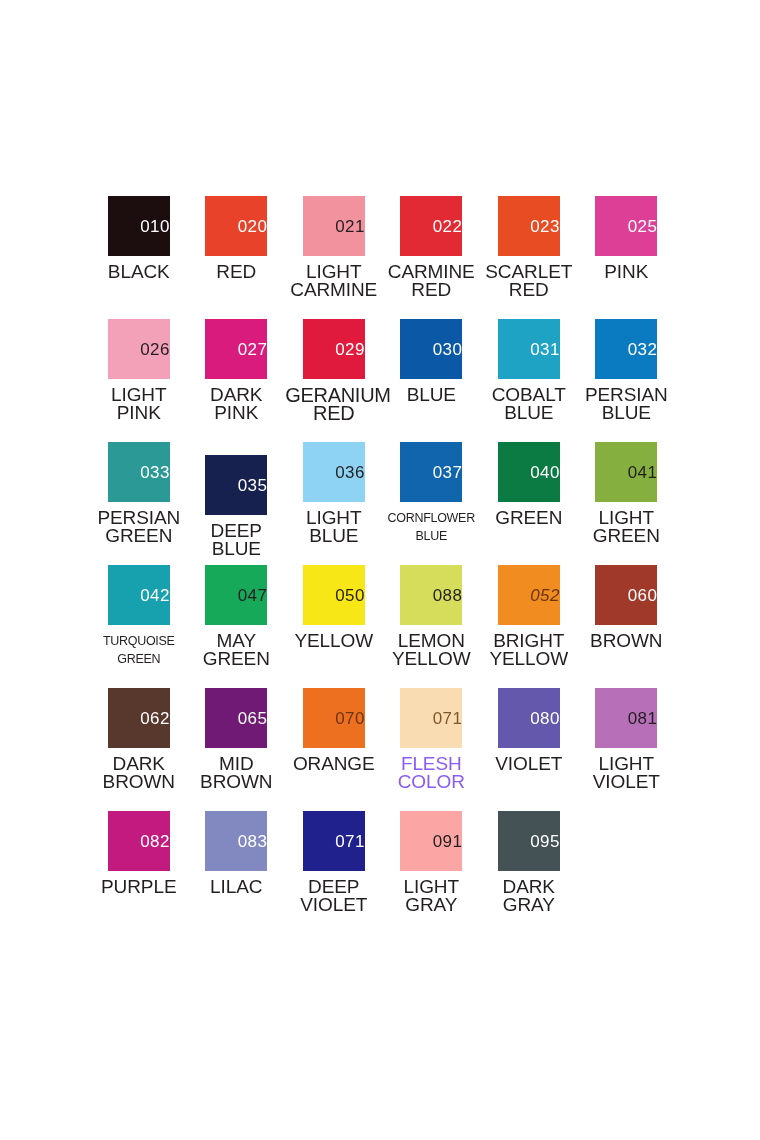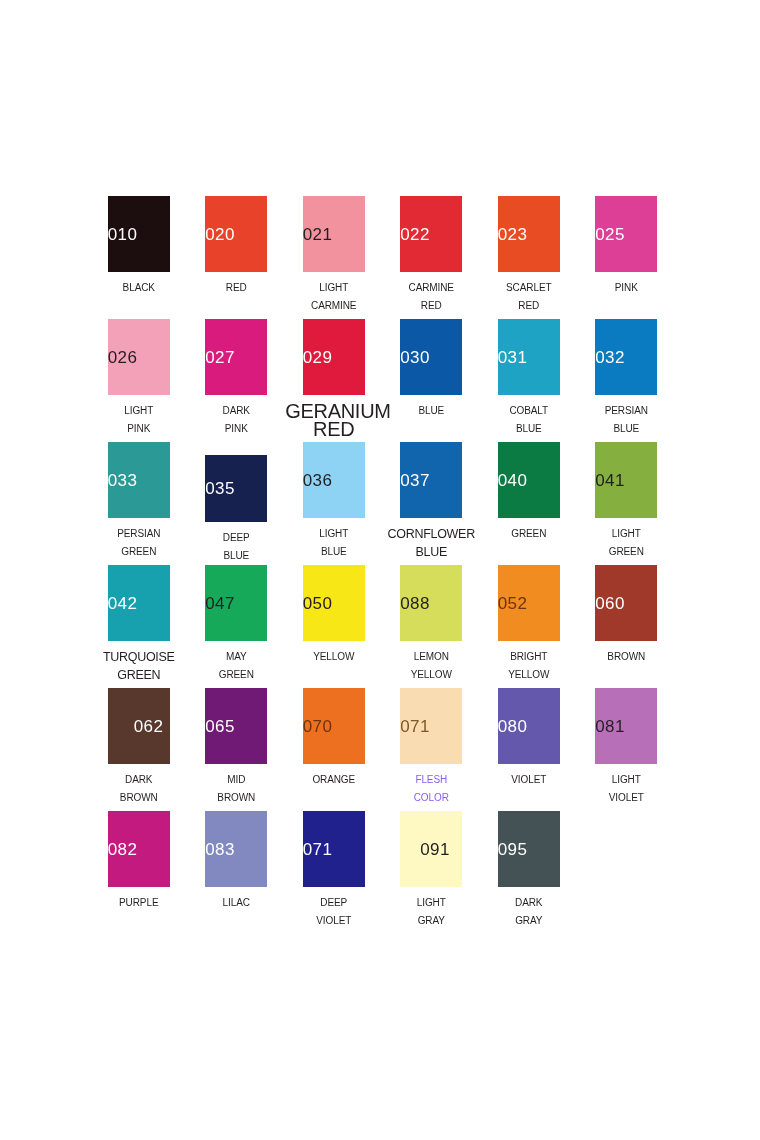--- a/index.html
+++ b/index.html
@@ -37,43 +37,43 @@
   .swatch-cell {
     position: relative;
     width: 97.5px;
     display: flex;
     flex-direction: column;
     align-items: center;
   }
 
   .swatch-chip {
     width: 62px;
-    height: 76px;
+    height: 60px;
     display: flex;
     align-items: center;
-    justify-content: flex-start;
+    justify-content: flex-end;
     box-sizing: border-box;
   }
 
   .swatch-code {
     font-family: "Liberation Sans", sans-serif;
     font-size: 17px;
     font-weight: 400;
     letter-spacing: 0.4px;
     line-height: 1;
     user-select: none;
   }
 
   .swatch-name {
     margin-top: 7px;
     width: 97px;
     text-align: center;
     color: #231f20;
     font-family: "Liberation Sans", sans-serif;
-    font-size: 10px;
+    font-size: 19px;
     font-weight: 400;
     line-height: 18px;
     letter-spacing: -0.1px;
     white-space: pre-line;
   }
 
   .swatch-name.tight {
     font-size: 12.5px;
     letter-spacing: -0.3px;
   }
@@ -231,21 +231,21 @@
       </div>
       <div class="swatch-cell">
         <div class="swatch-chip" style="background-color: rgb(214, 221, 90);">
           <span class="swatch-code" style="color: rgb(35, 31, 32);">088</span>
         </div>
         <div class="swatch-name" style="color: rgb(35, 31, 32);">LEMON
 YELLOW</div>
       </div>
       <div class="swatch-cell">
         <div class="swatch-chip" style="background-color: rgb(240, 140, 32);">
-          <span class="swatch-code" style="color: rgb(107, 51, 16);">052</span>
+          <span class="swatch-code" style="color: rgb(107, 51, 16); font-style: italic;">052</span>
         </div>
         <div class="swatch-name" style="color: rgb(35, 31, 32);">BRIGHT
 YELLOW</div>
       </div>
       <div class="swatch-cell">
         <div class="swatch-chip" style="background-color: rgb(160, 57, 42);">
           <span class="swatch-code" style="color: rgb(255, 255, 255);">060</span>
         </div>
         <div class="swatch-name" style="color: rgb(35, 31, 32);">BROWN</div>
       </div>
@@ -302,21 +302,21 @@
         <div class="swatch-name" style="color: rgb(35, 31, 32);">LILAC</div>
       </div>
       <div class="swatch-cell">
         <div class="swatch-chip" style="background-color: rgb(32, 33, 141);">
           <span class="swatch-code" style="color: rgb(255, 255, 255);">071</span>
         </div>
         <div class="swatch-name" style="color: rgb(35, 31, 32);">DEEP
 VIOLET</div>
       </div>
       <div class="swatch-cell">
-        <div class="swatch-chip" style="background-color: #fef9c3; padding-left: 20px;">
+        <div class="swatch-chip" style="background-color: #fca5a5; padding-left: 20px;">
           <span class="swatch-code" style="color: rgb(35, 31, 32);">091</span>
         </div>
         <div class="swatch-name" style="color: rgb(35, 31, 32);">LIGHT
 GRAY</div>
       </div>
       <div class="swatch-cell">
         <div class="swatch-chip" style="background-color: rgb(68, 82, 85);">
           <span class="swatch-code" style="color: rgb(255, 255, 255);">095</span>
         </div>
         <div class="swatch-name" style="color: rgb(35, 31, 32);">DARK

